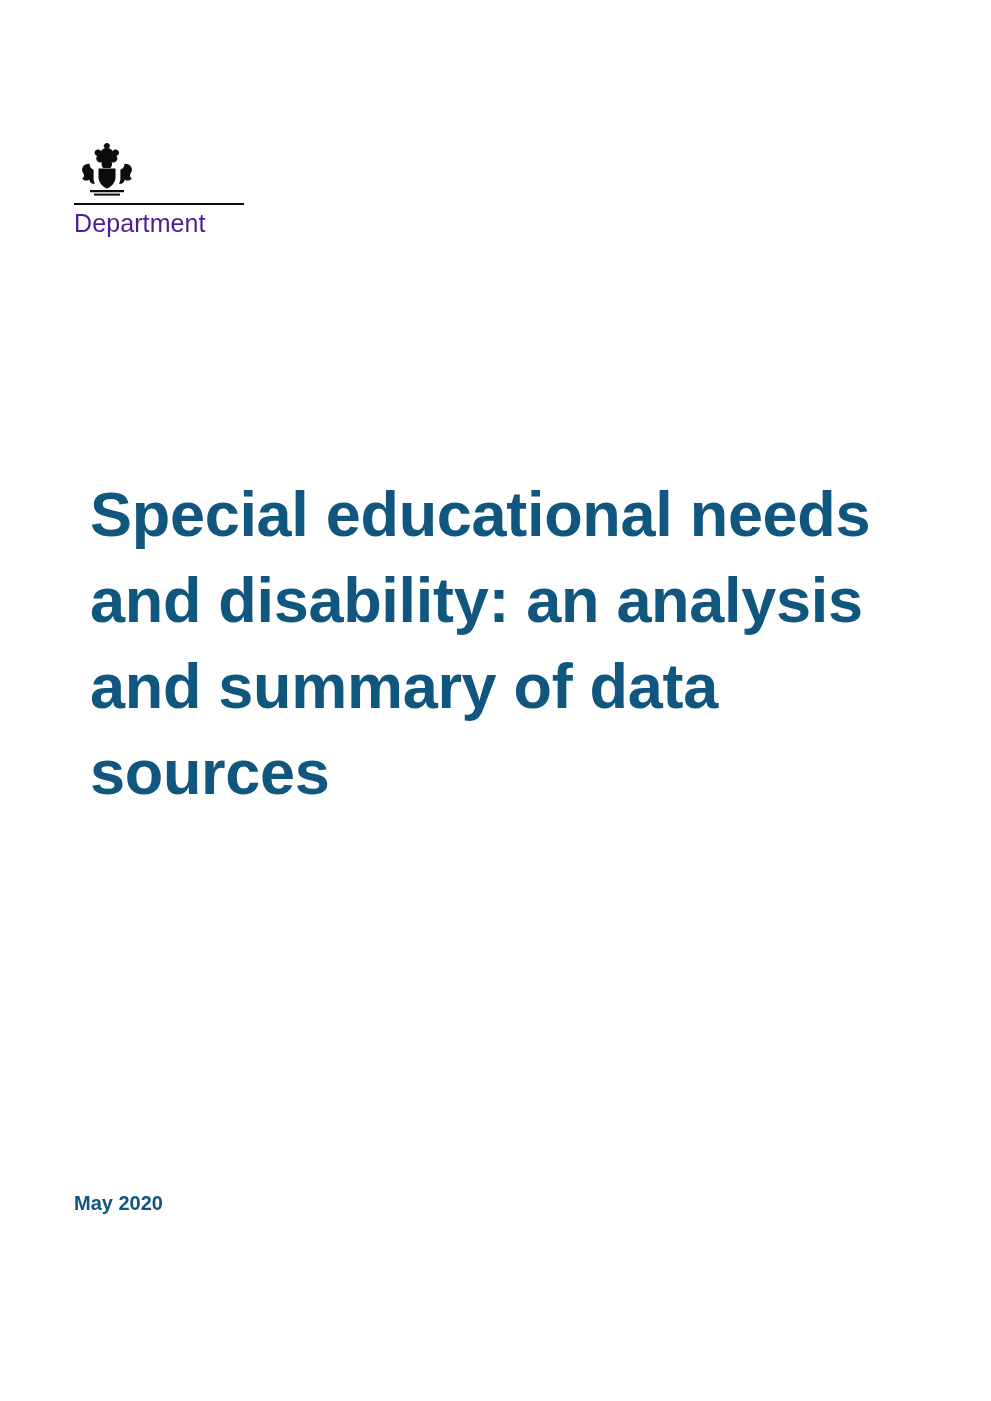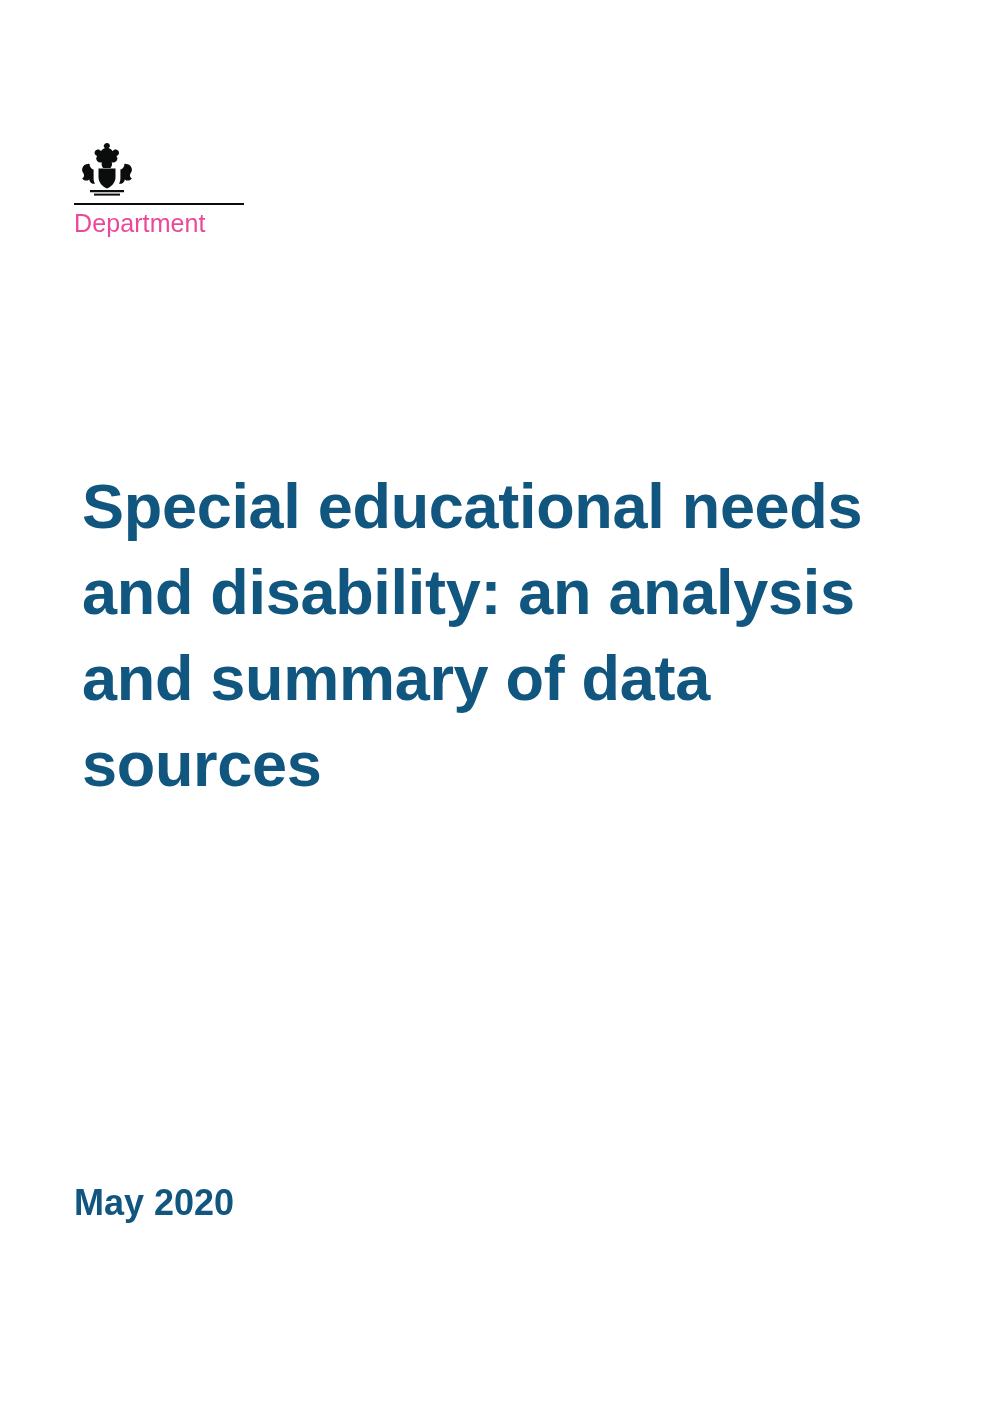--- a/index.html
+++ b/index.html
@@ -37,48 +37,48 @@
   .logo-rule {
     width: 170px;
     height: 2px;
     background: #0b0c0c;
     margin: 0 0 3px 0;
   }
   .logo-text {
     font-family: "Liberation Sans", sans-serif;
     font-size: 25px;
     line-height: 30px;
-    color: #ec4899;
+    color: #4c1d95;
     letter-spacing: 0.1px;
     font-weight: 400;
   }
   .logo-text span {
     display: block;
   }
 
   
   .doc-title {
     position: absolute;
     left: 74px;
     top: 455px;
     width: 790px;
     font-size: 63px;
     line-height: 86px;
     font-weight: bold;
     color: #11567f;
     letter-spacing: -0.3px;
-    margin: 8px;
+    margin: 16px;
   }
 
   
   .doc-date {
     position: absolute;
     left: 74px;
     top: 1186px;
-    font-size: 36px;
+    font-size: 20px;
     line-height: 34px;
     font-weight: bold;
     color: #11567f;
     margin: 0;
   }
 </style>
 </head>
 <body>
 
 <div class="page">

